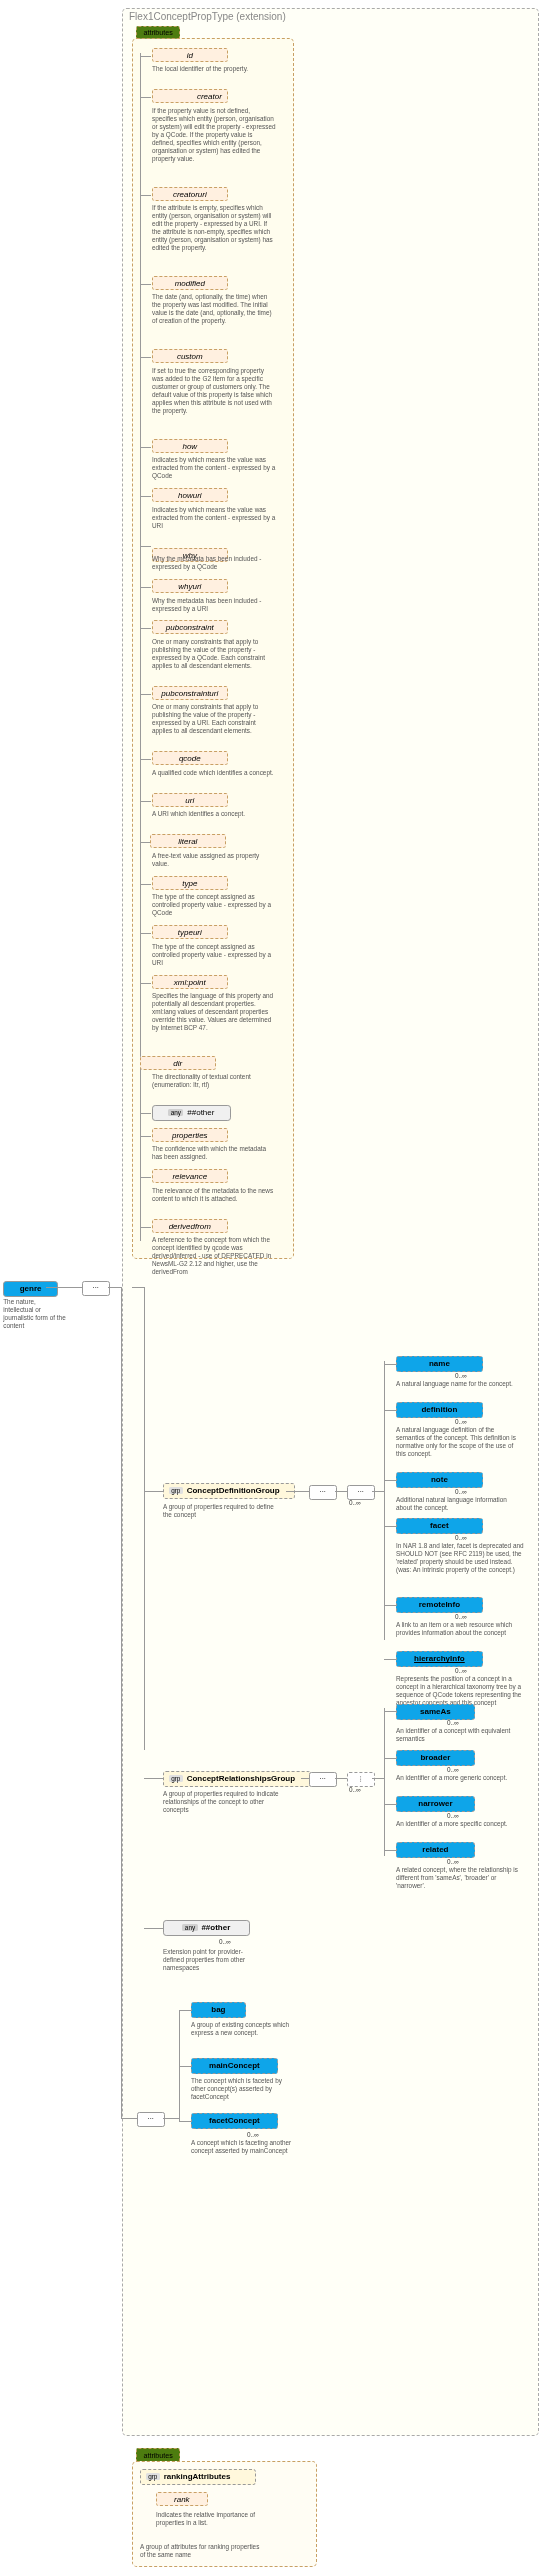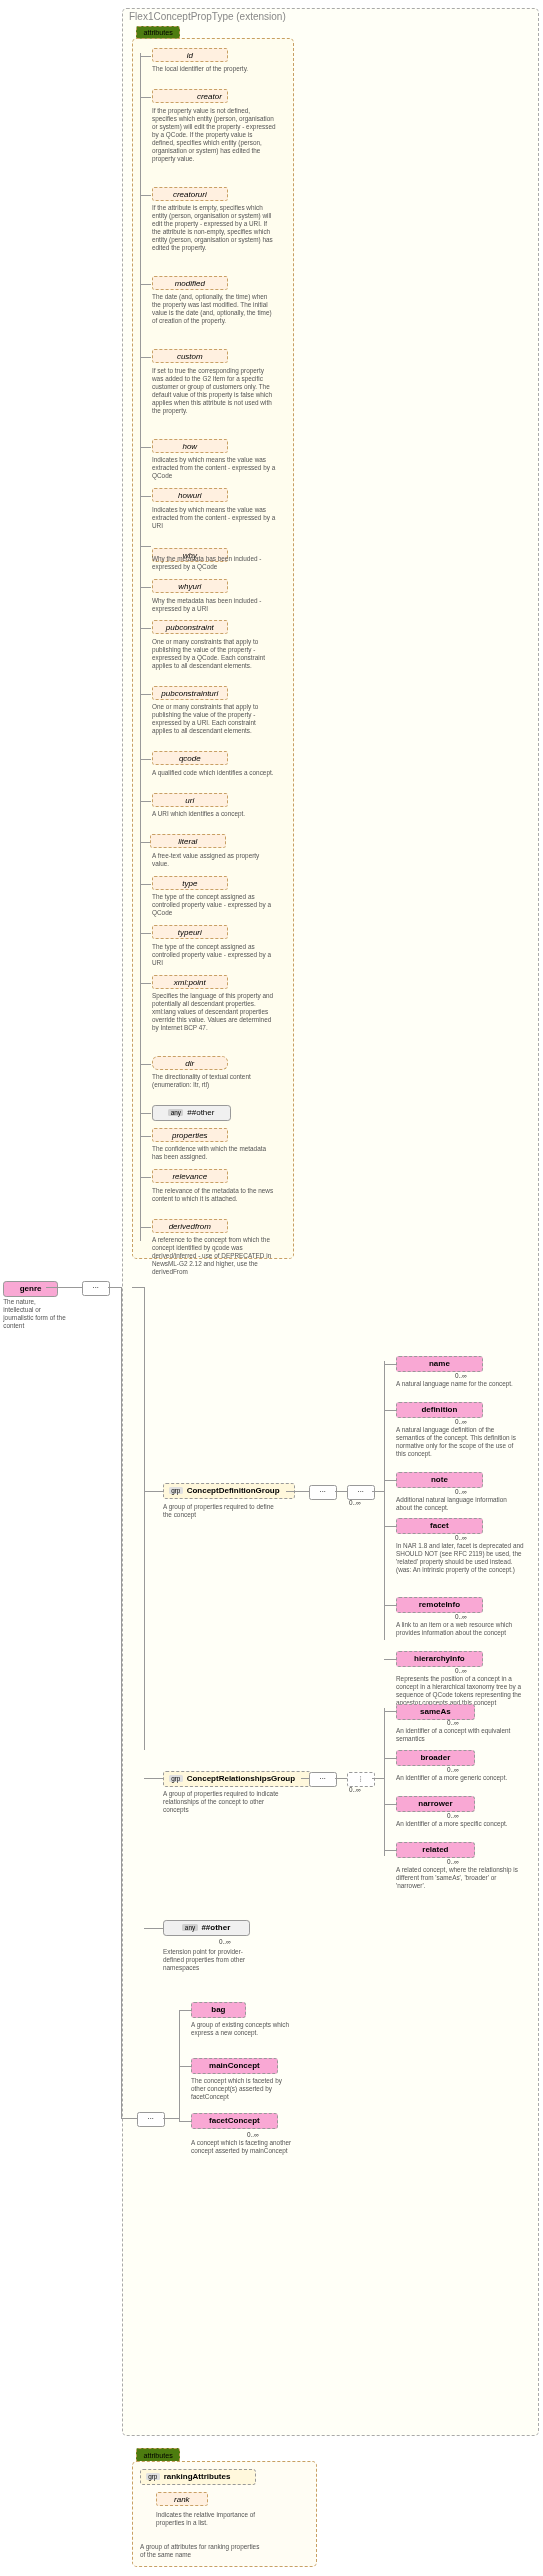--- a/index.html
+++ b/index.html
@@ -1,17 +1,17 @@
 <!DOCTYPE html>
 <html style="font-size:12.8px"><head>
 <meta charset="utf-8">
 <style>
 body{margin:0;font-family:Arial,sans-serif;font-size:8px;background:#fff;width:544px}
 .canvas{position:relative;width:544px;height:2576px}
-.elem-box{background:#f9a8d4;border:0.8px solid #999;border-radius:3.2px;padding:2.4px 6.4px;text-align:center;position:absolute}
+.elem-box{background:#0ea5e9;border:0.8px solid #999;border-radius:3.2px;padding:2.4px 6.4px;text-align:center;position:absolute}
 .attr-box{background:#fff0e0;border:0.8px dashed #c8a064;border-radius:2.4px;padding:1.6px 4.8px;text-align:center;position:absolute;font-style:italic}
 .container-box{border:0.8px dashed #c8a064;border-radius:4.8px;position:absolute;background:rgba(255,248,220,0.3)}
 .ext-box{border:0.8px dashed #aaa;border-radius:4.8px;position:absolute;background:rgba(255,255,230,0.3)}
 .attrs-tab{background:#4d7c0f;border:0.8px dashed #c8a064;border-bottom:none;border-radius:2.4px 2.4px 0 0;padding:1.6px 6.4px;font-size:7.2px;position:absolute}
 .desc{font-size:6.4px;color:#555;position:absolute;line-height:8px}
 .title-bar{position:absolute;font-size:10px;color:#888}
 .group-box{background:#fff8dc;border:0.8px dashed #999;border-radius:3.2px;padding:2.4px 4.8px;position:absolute}
 .grp-label{background:#e0e0e0;border-radius:1.6px;font-size:6.4px;padding:0 2.4px;margin-right:1.6px}
 .any-box{background:#f0f0f0;border:0.8px solid #999;border-radius:3.2px;padding:2.4px 6.4px;text-align:center;position:absolute}
 .seq-box,.cho-box{border:0.8px solid #999;background:#fff;border-radius:2.4px;position:absolute;width:25.5px;height:12.8px;font-size:6.4px;text-align:center;line-height:11px}
@@ -87,21 +87,21 @@
       <div class="hline" style="left: 140px; top: 884px; width: 11px;"></div>
       <div class="attr-box" style="left: 152px; top: 876px; min-width: 64px; max-width: 88px;"><span>type</span></div>
       <div class="desc" style="left: 152px; top: 893px; width: 124px;">The type of the concept assigned as controlled property value - expressed by a QCode</div>
       <div class="hline" style="left: 140px; top: 933px; width: 11px;"></div>
       <div class="attr-box" style="left: 152px; top: 925px; min-width: 64px; max-width: 88px;"><span>typeuri</span></div>
       <div class="desc" style="left: 152px; top: 943px; width: 124px;">The type of the concept assigned as controlled property value - expressed by a URI</div>
       <div class="hline" style="left: 140px; top: 983px; width: 11px;"></div>
       <div class="attr-box" style="left: 152px; top: 975px; min-width: 64px; max-width: 88px;"><span>xml:point</span></div>
       <div class="desc" style="left: 152px; top: 992px; width: 124px;">Specifies the language of this property and potentially all descendant properties. xml:lang values of descendant properties override this value. Values are determined by Internet BCP 47.</div>
       <div class="hline" style="left: 140px; top: 1064px; width: 11px;"></div>
-      <div class="attr-box" style="left: 152px; top: 1056px; min-width: 64px; max-width: 88px; border-radius: 6px;"><span>dir</span></div>
+      <div class="attr-box" style="left: 140px; top: 1056px; min-width: 64px; max-width: 88px;"><span>dir</span></div>
       <div class="desc" style="left: 152px; top: 1073px; width: 124px;">The directionality of textual content (enumeration: ltr, rtl)</div>
       <div class="hline" style="left: 140px; top: 1113px; width: 11px;"></div>
       <div class="any-box" style="left: 152px; top: 1105px; min-width: 64px; max-width: 88px;"><span class="grp-label" style="background:#d0d0d0">any</span> <span>##other</span></div>
       <div class="hline" style="left: 140px; top: 1136px; width: 11px;"></div>
       <div class="attr-box" style="left: 152px; top: 1128px; min-width: 64px; max-width: 88px;"><span>properties</span></div>
       <div class="desc" style="left: 152px; top: 1145px; width: 124px;">The confidence with which the metadata has been assigned.</div>
       <div class="hline" style="left: 140px; top: 1177px; width: 11px;"></div>
       <div class="attr-box" style="left: 152px; top: 1169px; min-width: 64px; max-width: 88px;"><span>relevance</span></div>
       <div class="desc" style="left: 152px; top: 1187px; width: 124px;">The relevance of the metadata to the news content to which it is attached.</div>
       <div class="hline" style="left: 140px; top: 1227px; width: 11px;"></div>
@@ -140,21 +140,21 @@
       <div class="desc" style="left: 396px; top: 1496px; width: 128px;">Additional natural language information about the concept.</div>
       <div class="hline" style="left: 384px; top: 1526px; width: 12px;"></div>
       <div class="elem-box" style="left: 396px; top: 1518px; width: 72px; border-style: dashed;"><b>facet</b></div>
       <div class="occ" style="left: 455px; top: 1534px;">0..∞</div>
       <div class="desc" style="left: 396px; top: 1542px; width: 128px;">In NAR 1.8 and later, facet is deprecated and SHOULD NOT (see RFC 2119) be used, the 'related' property should be used instead.(was: An intrinsic property of the concept.)</div>
       <div class="hline" style="left: 384px; top: 1605px; width: 12px;"></div>
       <div class="elem-box" style="left: 396px; top: 1597px; width: 72px; border-style: dashed;"><b>remoteInfo</b></div>
       <div class="occ" style="left: 455px; top: 1613px;">0..∞</div>
       <div class="desc" style="left: 396px; top: 1621px; width: 128px;">A link to an item or a web resource which provides information about the concept</div>
       <div class="hline" style="left: 384px; top: 1659px; width: 12px;"></div>
-      <div class="elem-box" style="left: 396px; top: 1651px; width: 72px; border-style: dashed;"><b>hierarchyInfo</b></div>
+      <div class="elem-box" style="left: 396px; top: 1651px; width: 72px; border-style: dashed; text-decoration: underline;"><b>hierarchyInfo</b></div>
       <div class="occ" style="left: 455px; top: 1667px;">0..∞</div>
       <div class="desc" style="left: 396px; top: 1675px; width: 128px;">Represents the position of a concept in a concept in a hierarchical taxonomy tree by a sequence of QCode tokens representing the ancestor concepts and this concept</div>
     </div>
 
 <div class="hline" style="left:144px;top:1778px;width:20px"></div>
 <div class="group-box" style="left:163px;top:1771px;width:136px">
   <span class="grp-label">grp</span>
   <b>ConceptRelationshipsGroup</b>
 </div>
 <div class="desc" style="left:163px;top:1790px;width:128px">A group of properties required to indicate relationships of the concept to other concepts</div>

